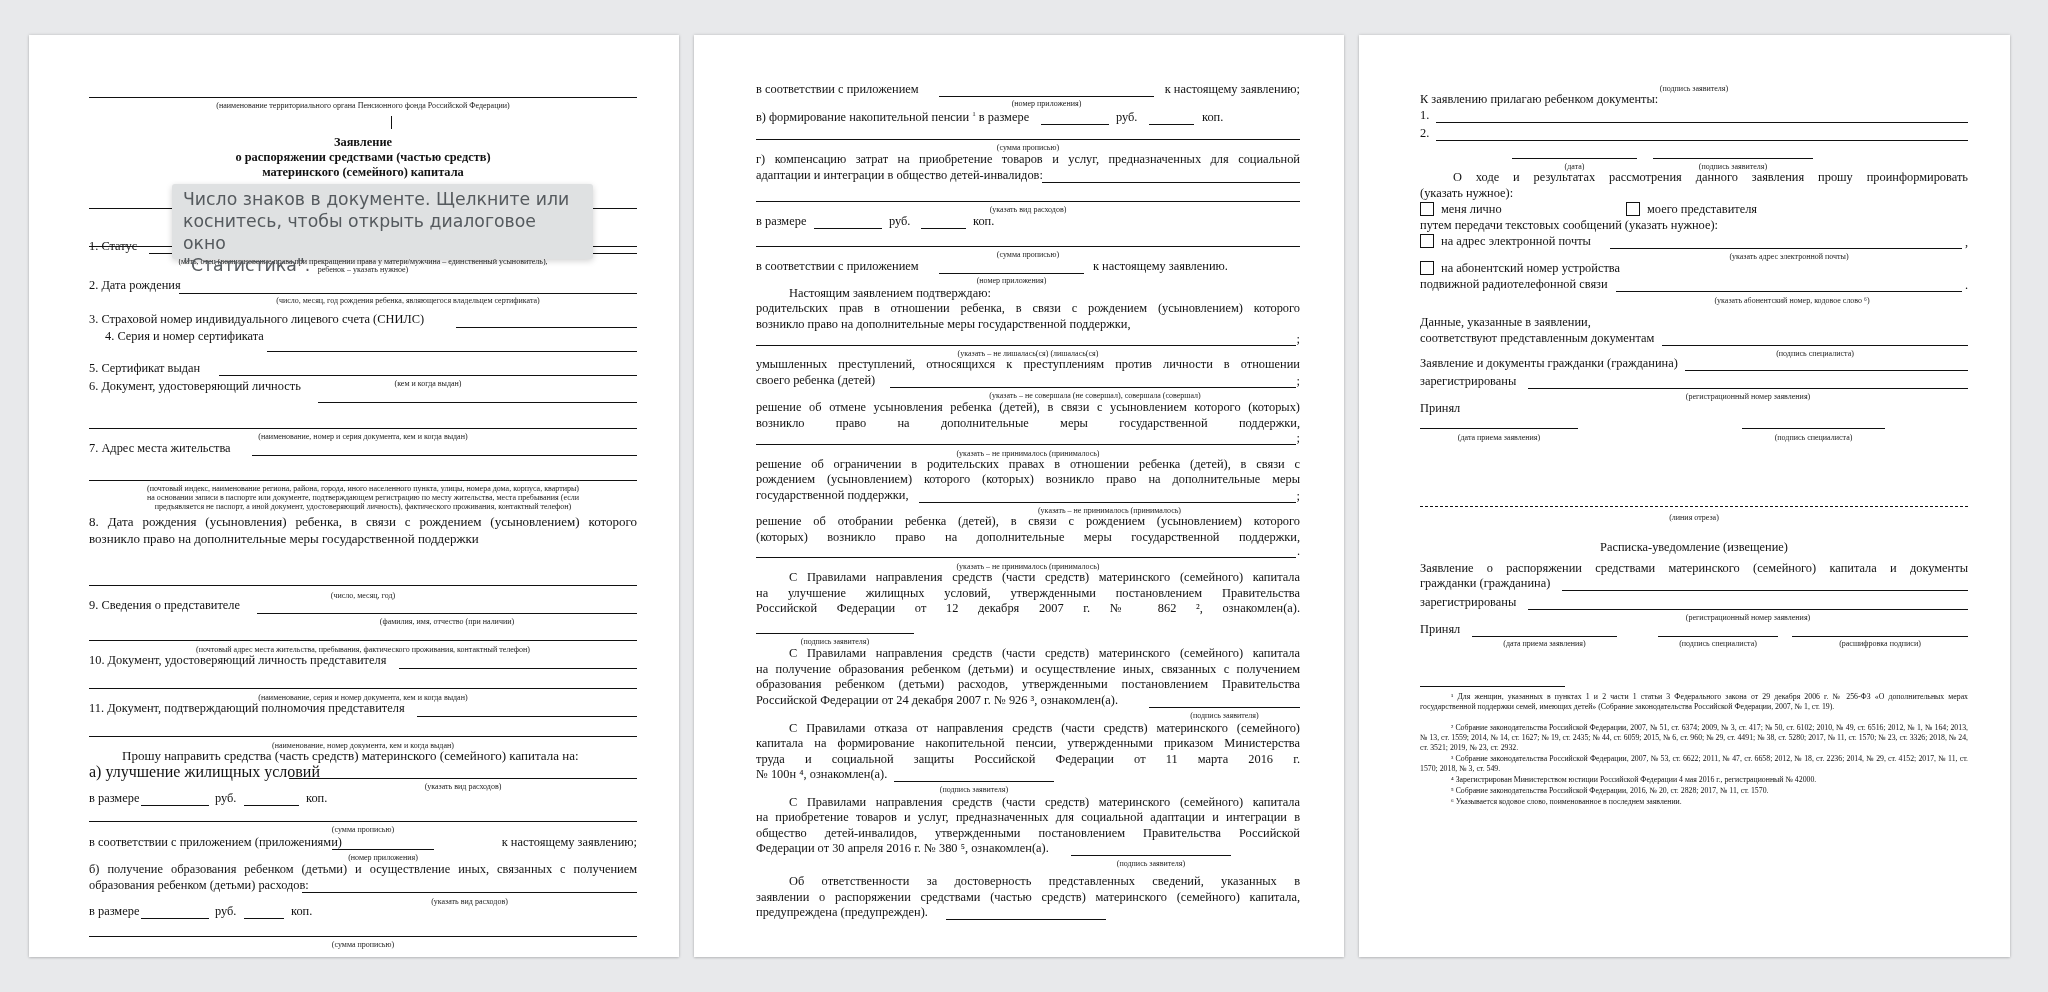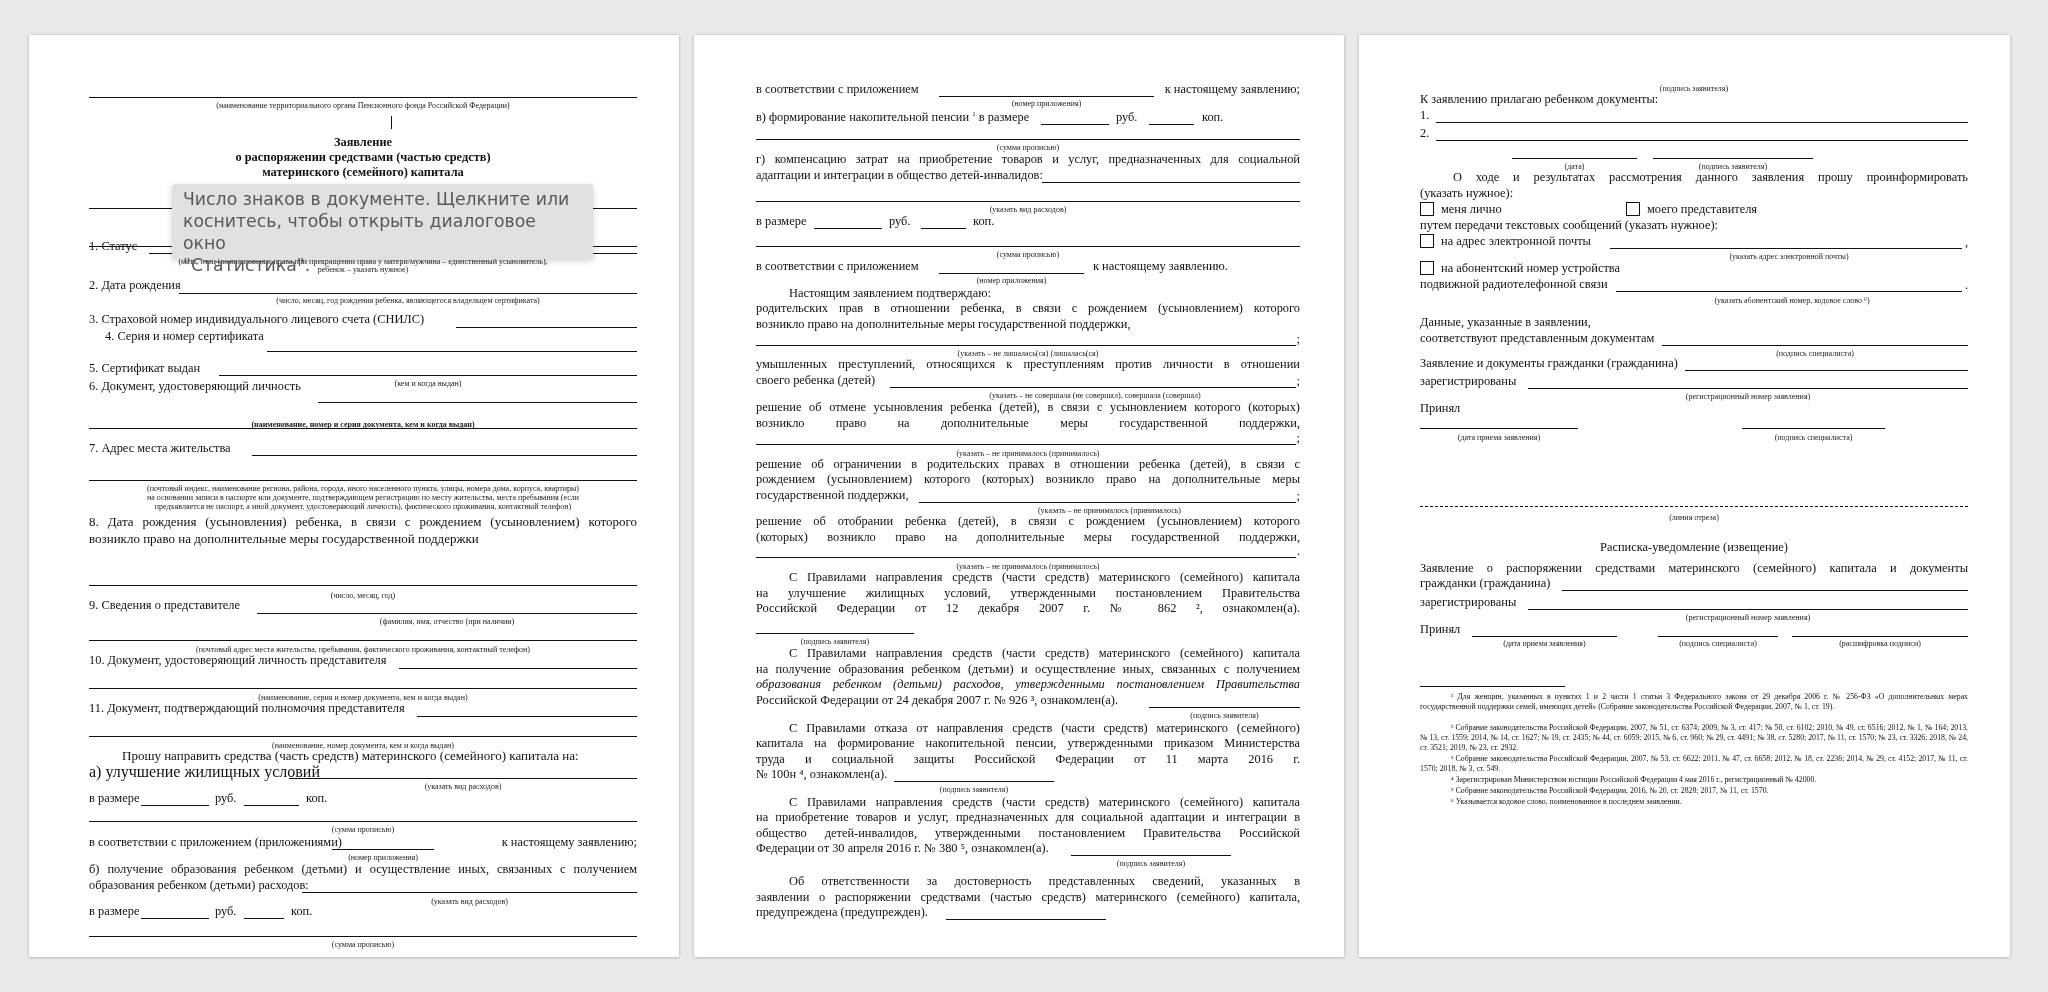--- a/index.html
+++ b/index.html
@@ -80,21 +80,21 @@
     <div class="t" style="left:0;top:294px;margin-left:16px;">4. Серия и номер сертификата</div>
     <div class="line" style="left:178px;right:0;top:316px;"></div>
 
     <div class="t" style="left:0;top:326px;">5. Сертификат выдан</div>
     <div class="line" style="left:130px;right:0;top:340px;"></div>
     <div class="cap" style="left:130px;right:0;top:344px;">(кем и когда выдан)</div>
 
     <div class="t" style="left:0;top:344px;">6. Документ, удостоверяющий личность</div>
     <div class="line" style="left:229px;right:0;top:367px;"></div>
     <div class="line" style="left:0;right:0;top:393px;"></div>
-    <div class="cap" style="left:0;right:0;top:385px;font-weight:bold;">(наименование, номер и серия документа, кем и когда выдан)</div>
+    <div class="cap" style="left:0;right:0;top:397px;">(наименование, номер и серия документа, кем и когда выдан)</div>
 
     <div class="t" style="left:0;top:406px;">7. Адрес места жительства</div>
     <div class="line" style="left:163px;right:0;top:420px;"></div>
     <div class="line" style="left:0;right:0;top:445px;"></div>
     <div class="cap" style="left:0;right:0;top:449px;">(почтовый индекс, наименование региона, района, города, иного населенного пункта, улицы, номера дома, корпуса, квартиры)</div>
     <div class="cap" style="left:0;right:0;top:458px;">на основании записи в паспорте или документе, подтверждающем регистрацию по месту жительства, места пребывания (если</div>
     <div class="cap" style="left:0;right:0;top:467px;">предъявляется не паспорт, а иной документ, удостоверяющий личность), фактического проживания, контактный телефон)</div>
 
     <div class="just" style="left:0;right:0;top:479px;font-size:13px;">8. Дата рождения (усыновления) ребенка, в связи с рождением (усыновлением) которого</div>
     <div class="t" style="left:0;top:496px;font-size:13px;">возникло право на дополнительные меры государственной поддержки</div>
@@ -217,21 +217,21 @@
     <div class="cap" style="left:0;right:0;top:527px;">(указать – не принималось (принималось)</div>
 
     <div class="just" style="left:33px;right:0;top:535px;">С Правилами направления средств (части средств) материнского (семейного) капитала</div>
     <div class="just" style="left:0;right:0;top:551px;">на улучшение жилищных условий, утвержденными постановлением Правительства</div>
     <div class="just" style="left:0;right:0;top:566px;">Российской Федерации от 12 декабря 2007 г. № 862 ², ознакомлен(а).</div>
     <div class="line" style="left:0;width:158px;top:598px;"></div>
     <div class="cap" style="left:0;width:158px;top:602px;">(подпись заявителя)</div>
 
     <div class="just" style="left:33px;right:0;top:611px;">С Правилами направления средств (части средств) материнского (семейного) капитала</div>
     <div class="just" style="left:0;right:0;top:627px;">на получение образования ребенком (детьми) и осуществление иных, связанных с получением</div>
-    <div class="just" style="left:0;right:0;top:642px;font-style:italic;">образования ребенком (детьми) расходов, утвержденными постановлением Правительства</div>
+    <div class="just" style="left:0;right:0;top:642px;">образования ребенком (детьми) расходов, утвержденными постановлением Правительства</div>
     <div class="t" style="left:0;top:658px;">Российской Федерации от 24 декабря 2007 г. № 926 ³, ознакомлен(а).</div>
     <div class="line" style="left:393px;right:0;top:672px;"></div>
     <div class="cap" style="left:393px;right:0;top:676px;">(подпись заявителя)</div>
 
     <div class="just" style="left:33px;right:0;top:686px;">С Правилами отказа от направления средств (части средств) материнского (семейного)</div>
     <div class="just" style="left:0;right:0;top:701px;">капитала на формирование накопительной пенсии, утвержденными приказом Министерства</div>
     <div class="just" style="left:0;right:0;top:717px;">труда и социальной защиты Российской Федерации от 11 марта 2016 г.</div>
     <div class="t" style="left:0;top:732px;">№ 100н ⁴, ознакомлен(а).</div>
     <div class="line" style="left:138px;width:160px;top:746px;"></div>
     <div class="cap" style="left:138px;width:160px;top:750px;">(подпись заявителя)</div>

